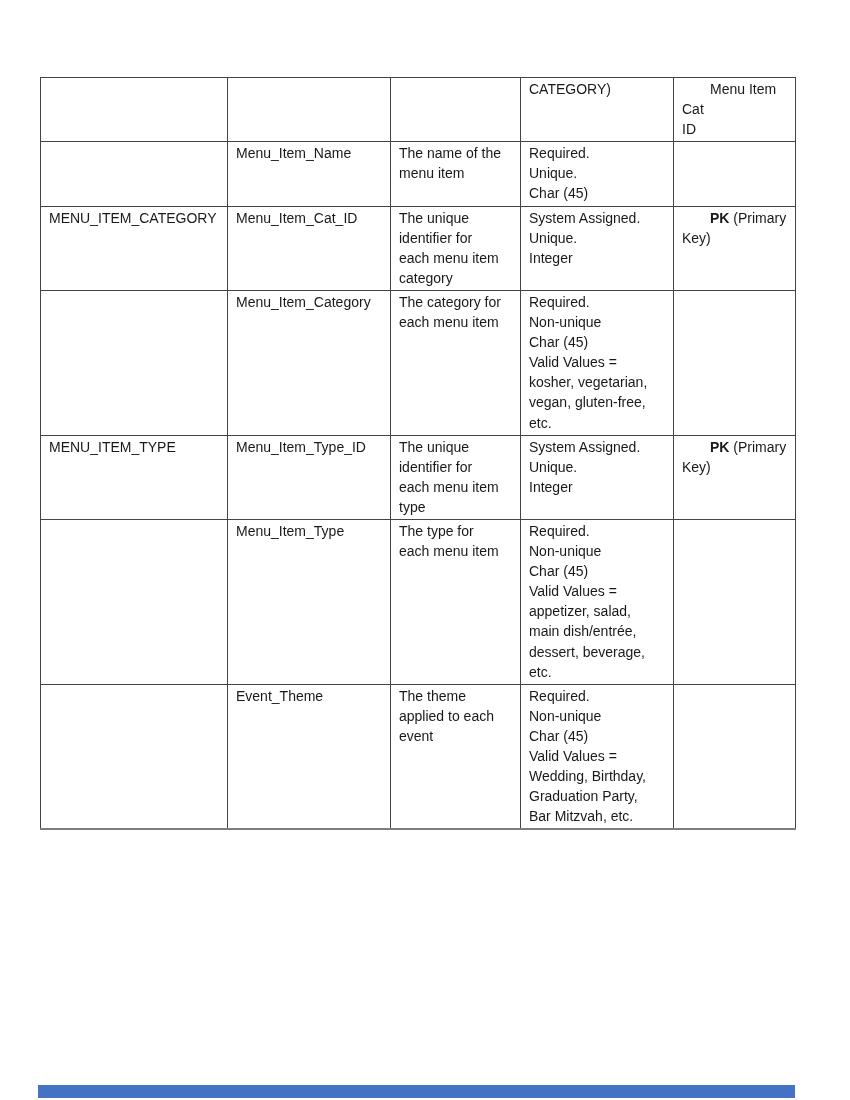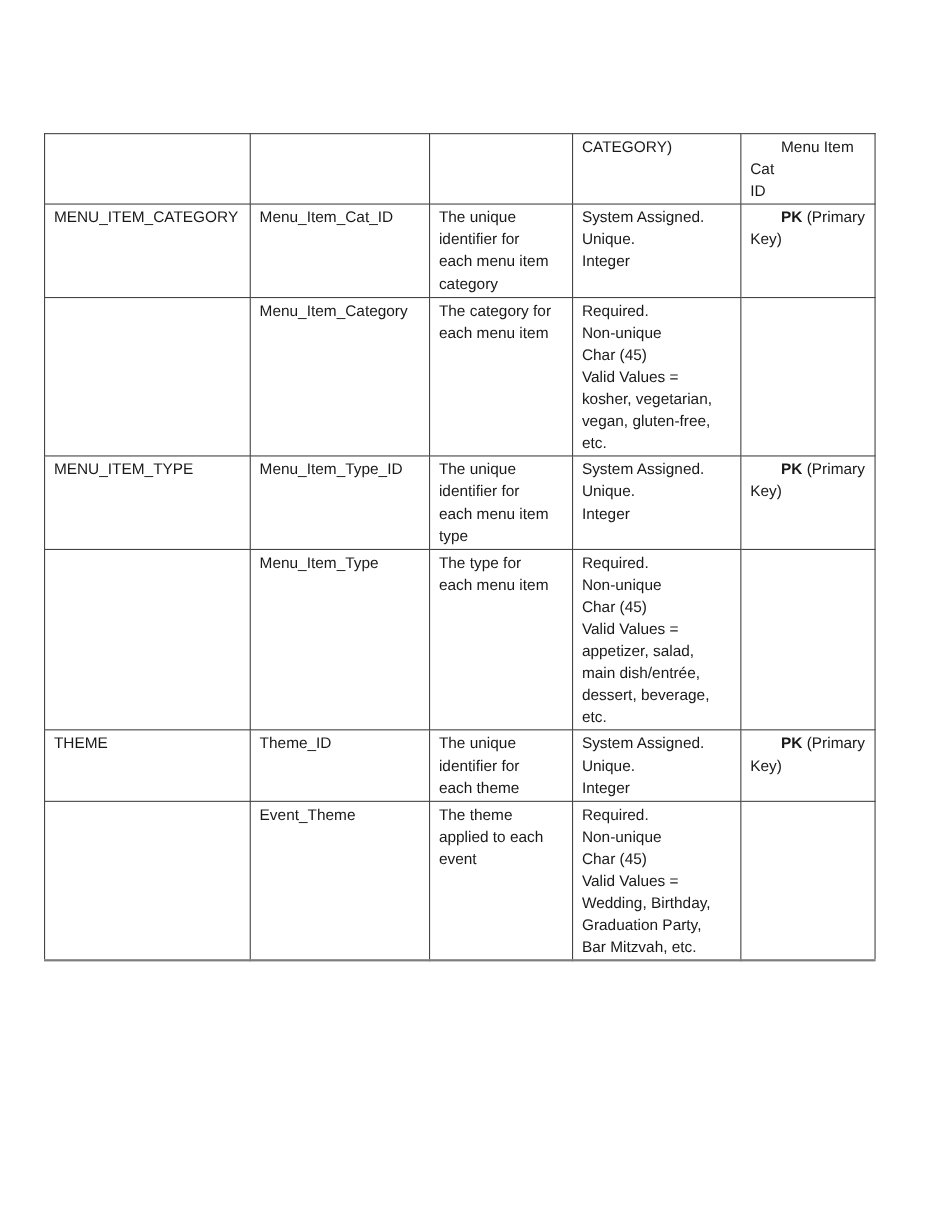--- a/index.html
+++ b/index.html
@@ -3,21 +3,21 @@
 <meta charset="utf-8">
 <style>
   html, body { margin: 0; padding: 0; }
   body {
     width: 850px; height: 1100px;
     background: #ffffff;
     font-family: "Liberation Sans", sans-serif;
     position: relative;
     overflow: hidden;
   }
-  .doc-page { position: absolute; inset: 0; margin-top: 44px; }
+  .doc-page { position: absolute; inset: 0; }
   table.dict {
     position: absolute;
     left: 40px; top: 77px;
     width: 755px;
     border-collapse: collapse;
     table-layout: fixed;
     border: 1.6px solid #3d3d3d;
     border-bottom: 2.4px solid #7d7d7d;
   }
   table.dict td {
@@ -52,20 +52,30 @@
       <col style="width:122px">
     </colgroup>
     <tbody id="dict-body">
         <tr>
           <td></td>
           <td></td>
           <td></td>
           <td>CATEGORY)</td>
           <td><b></b><span>Menu Item Cat
 ID</span></td>
+        </tr>
+        <tr>
+          <td></td>
+          <td>Menu_Item_Name</td>
+          <td>The name of the
+menu item</td>
+          <td>Required.
+Unique.
+Char (45)</td>
+          <td><b></b><span></span></td>
         </tr>
         <tr>
           <td>MENU_ITEM_CATEGORY</td>
           <td>Menu_Item_Cat_ID</td>
           <td>The unique
 identifier for
 each menu item
 category</td>
           <td>System Assigned.
 Unique.
@@ -109,32 +119,20 @@
 Non-unique
 Char (45)
 Valid Values =
 appetizer, salad,
 main dish/entrée,
 dessert, beverage,
 etc.</td>
           <td><b></b><span></span></td>
         </tr>
         <tr>
-          <td>THEME</td>
-          <td>Theme_ID</td>
-          <td>The unique
-identifier for
-each theme</td>
-          <td>System Assigned.
-Unique.
-Integer</td>
-          <td><b>PK</b><span> (Primary
-Key)</span></td>
-        </tr>
-        <tr>
           <td></td>
           <td>Event_Theme</td>
           <td>The theme
 applied to each
 event</td>
           <td>Required.
 Non-unique
 Char (45)
 Valid Values =
 Wedding, Birthday,

